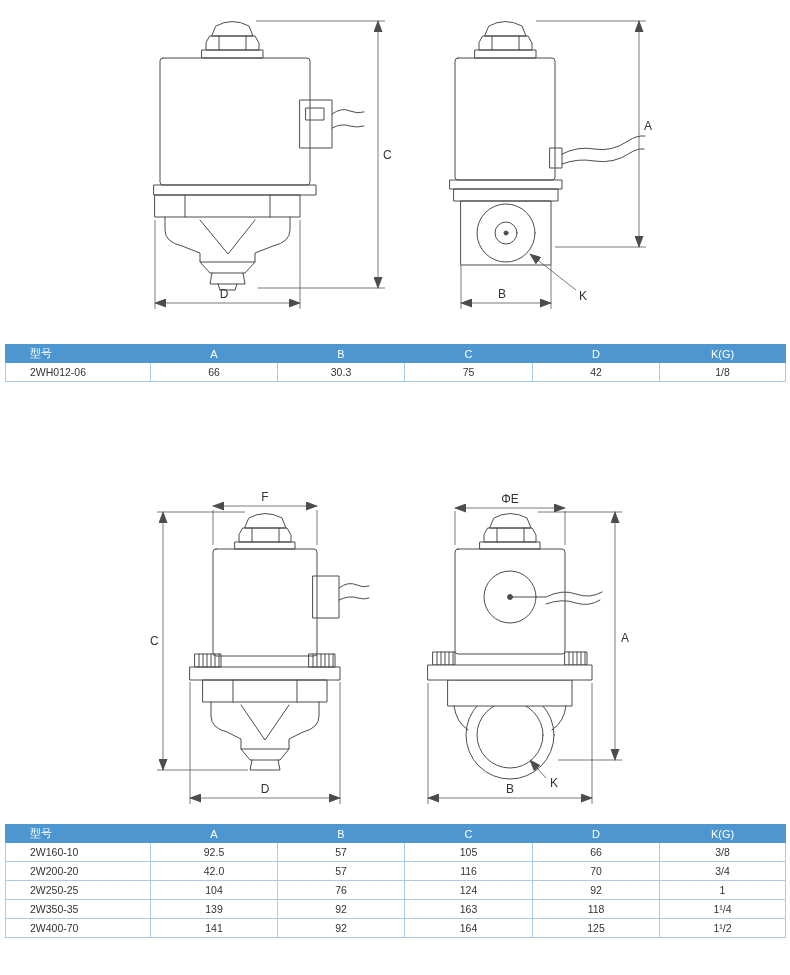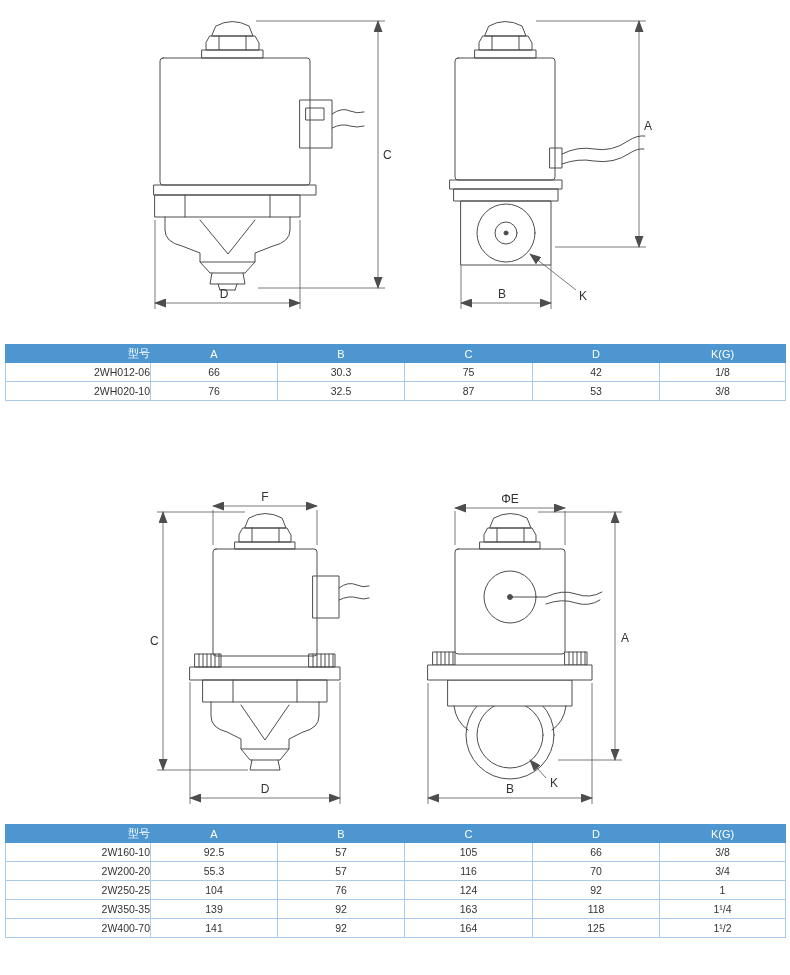--- a/index.html
+++ b/index.html
@@ -26,21 +26,21 @@
   .t2 { top:824px; }
   .spec th {
     background:#4e96d0; color:#ffffff; font-weight:normal; font-size:11px;
     height:18px; text-align:center; border:1px solid #4e96d0; padding:0;
   }
   .spec td {
     background:#ffffff; color:#333333; font-size:10.5px;
     height:18px; line-height:18px; text-align:center;
     border:1px solid #aacbe8; padding:0;
   }
-  .spec .model-col { text-align:right; padding-left:9px; }
+  .spec .model-col { text-align:left; padding-left:24px; }
 </style>
 </head>
 <body>
 
 <div class="canvas">
 
   <svg class="draw d1" viewBox="0 0 260 310">
     <defs>
       <marker id="ar1" markerWidth="12" markerHeight="9" refX="11" refY="4.5" orient="auto-start-reverse" markerUnits="userSpaceOnUse">
         <path d="M0,0 L12,4.5 L0,9 Z" fill="#4d4d4d"></path>
@@ -157,28 +157,20 @@
     </thead>
     <tbody>
         <tr>
           <td class="model-col">2WH012-06</td>
           <td>66</td>
           <td>30.3</td>
           <td>75</td>
           <td>42</td>
           <td>1/8</td>
         </tr>
-        <tr>
-          <td class="model-col">2WH020-10</td>
-          <td>76</td>
-          <td>32.5</td>
-          <td>87</td>
-          <td>53</td>
-          <td>3/8</td>
-        </tr>
       </tbody>
   </table>
 
   <svg class="draw d3" viewBox="0 0 230 318">
     <defs>
       <marker id="ar3" markerWidth="12" markerHeight="9" refX="11" refY="4.5" orient="auto-start-reverse" markerUnits="userSpaceOnUse">
         <path d="M0,0 L12,4.5 L0,9 Z" fill="#4d4d4d"></path>
       </marker>
     </defs>
     <g class="ln">
@@ -317,21 +309,21 @@
         <tr>
           <td class="model-col">2W160-10</td>
           <td>92.5</td>
           <td>57</td>
           <td>105</td>
           <td>66</td>
           <td>3/8</td>
         </tr>
         <tr>
           <td class="model-col">2W200-20</td>
-          <td>55.3</td>
+          <td>42.0</td>
           <td>57</td>
           <td>116</td>
           <td>70</td>
           <td>3/4</td>
         </tr>
         <tr>
           <td class="model-col">2W250-25</td>
           <td>104</td>
           <td>76</td>
           <td>124</td>

